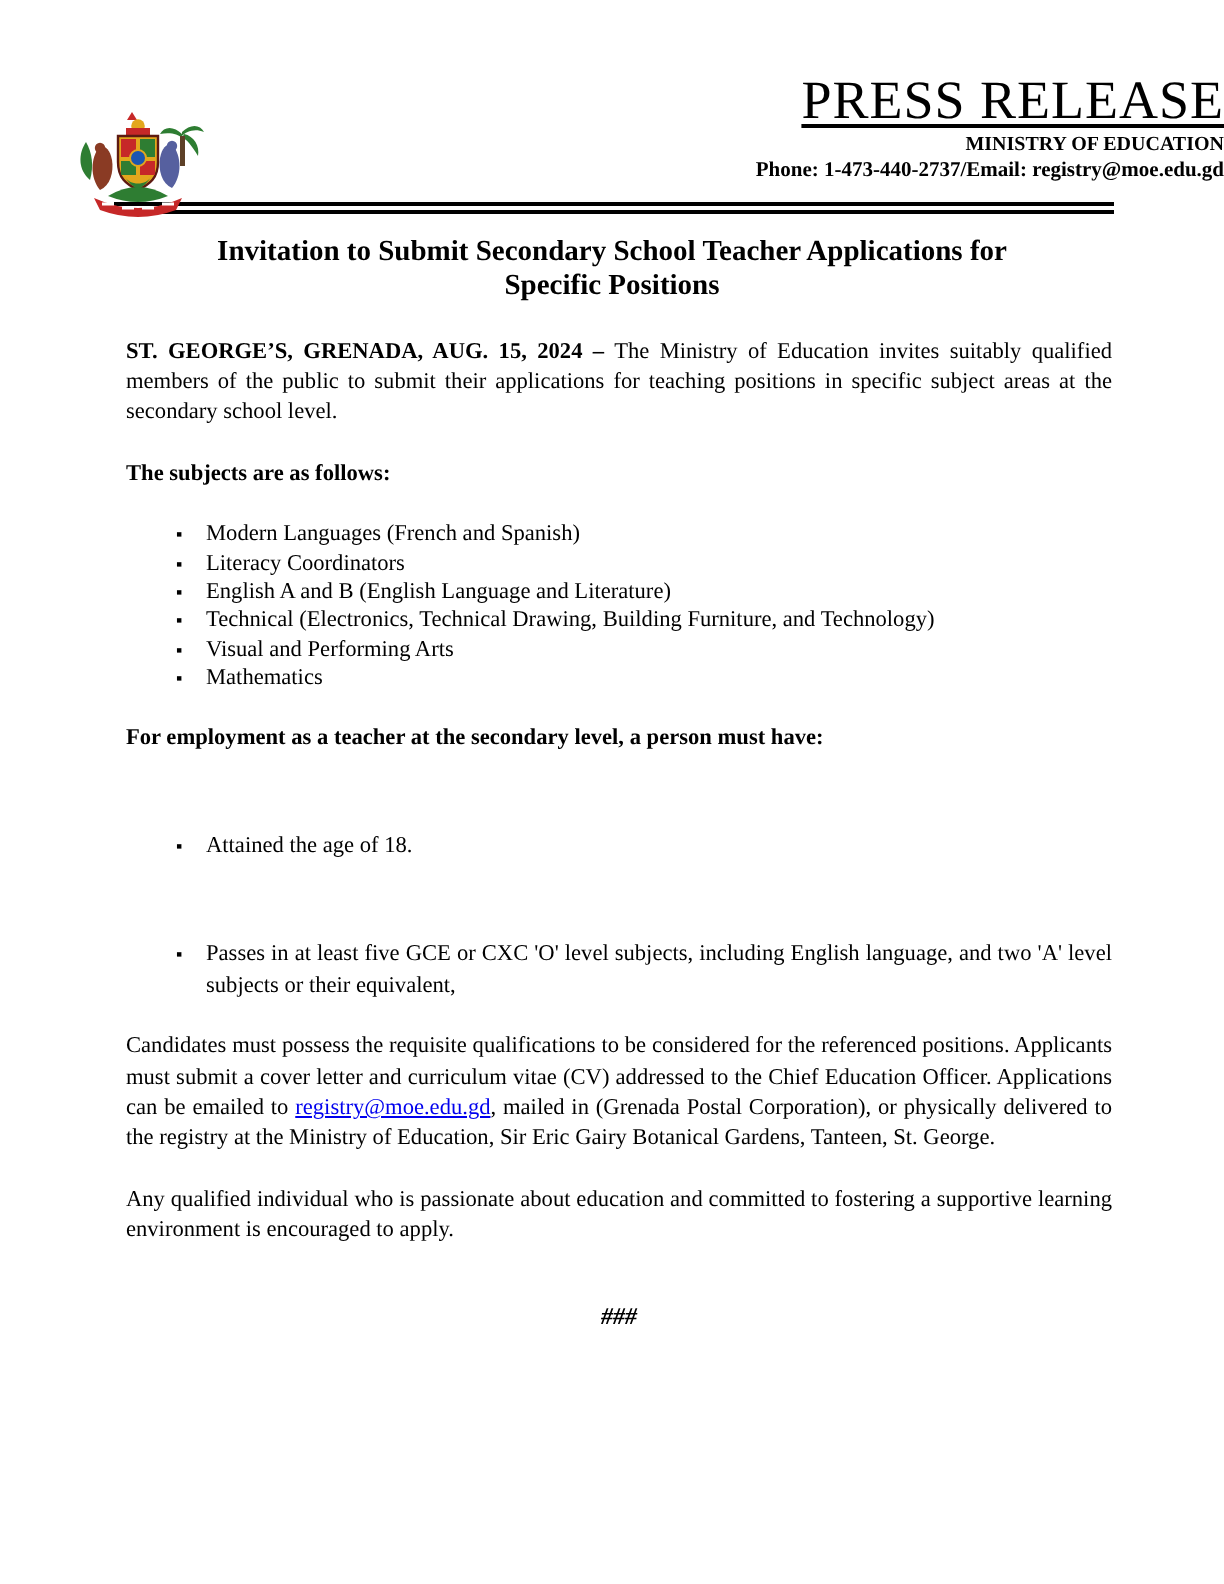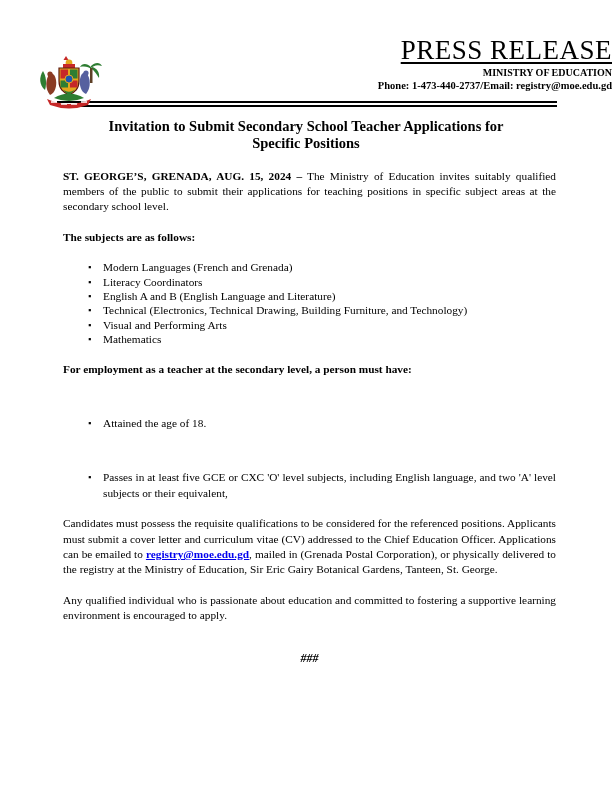--- a/index.html
+++ b/index.html
@@ -83,21 +83,21 @@
     content: "▪";
     position: absolute;
     left: 25px;
     top: 0;
     font-size: 9px;
   }
   ul.spaced li { margin-bottom: 15px; line-height: 15.4px; margin-top: 39px; }
   a.email-link {
     color: #0000EE;
     text-decoration: underline;
-    font-weight: bold;
+    font-weight: normal;
   }
   .end-mark {
     text-align: center;
     font-weight: bold;
     font-style: italic;
     font-size: 12px;
     margin-top: 27px;
   }
 </style>
 </head>
@@ -153,21 +153,21 @@
     <div>Specific Positions</div>
   </div>
 
   <div class="content">
 
     <p><span class="bold">ST. GEORGE’S, GRENADA, AUG. 15, 2024 –</span> <span>The Ministry of Education invites suitably qualified members of the public to submit their applications for teaching positions in specific subject areas at the secondary school level.</span></p>
 
     <p class="bold">The subjects are as follows:</p>
 
     <ul class="bulleted">
-      <li>Modern Languages (French and Grenada)</li>
+      <li>Modern Languages (French and Spanish)</li>
       <li>Literacy Coordinators</li>
       <li>English A and B (English Language and Literature)</li>
       <li>Technical (Electronics, Technical Drawing, Building Furniture, and Technology)</li>
       <li>Visual and Performing Arts</li>
       <li>Mathematics</li>
     </ul>
 
     <p class="bold">For employment as a teacher at the secondary level, a person must have:</p>
 
     <ul class="bulleted spaced">

